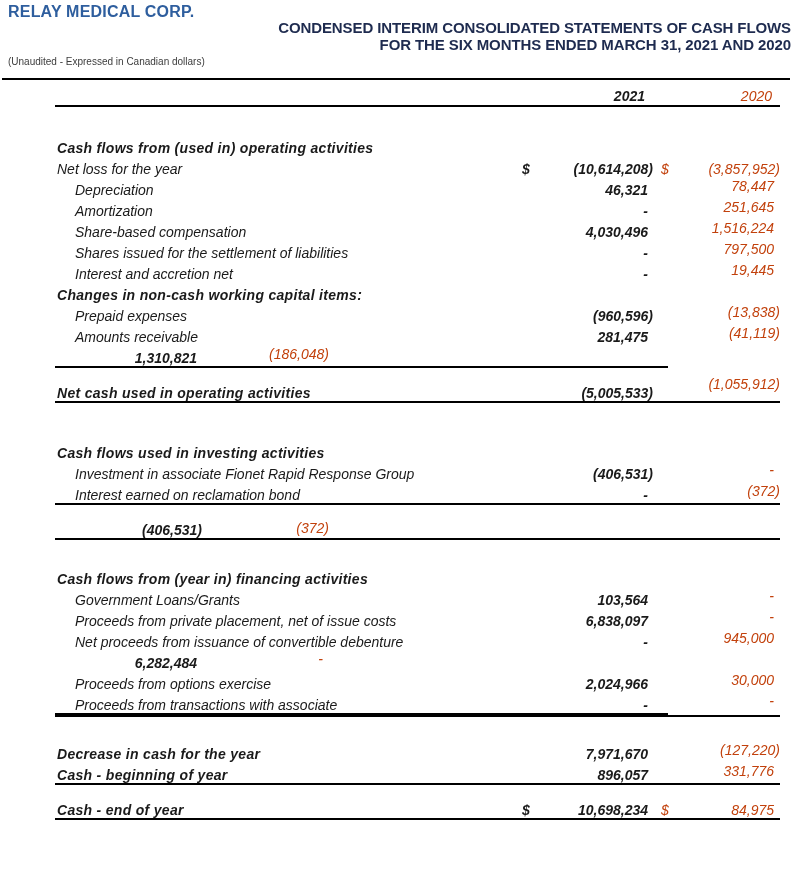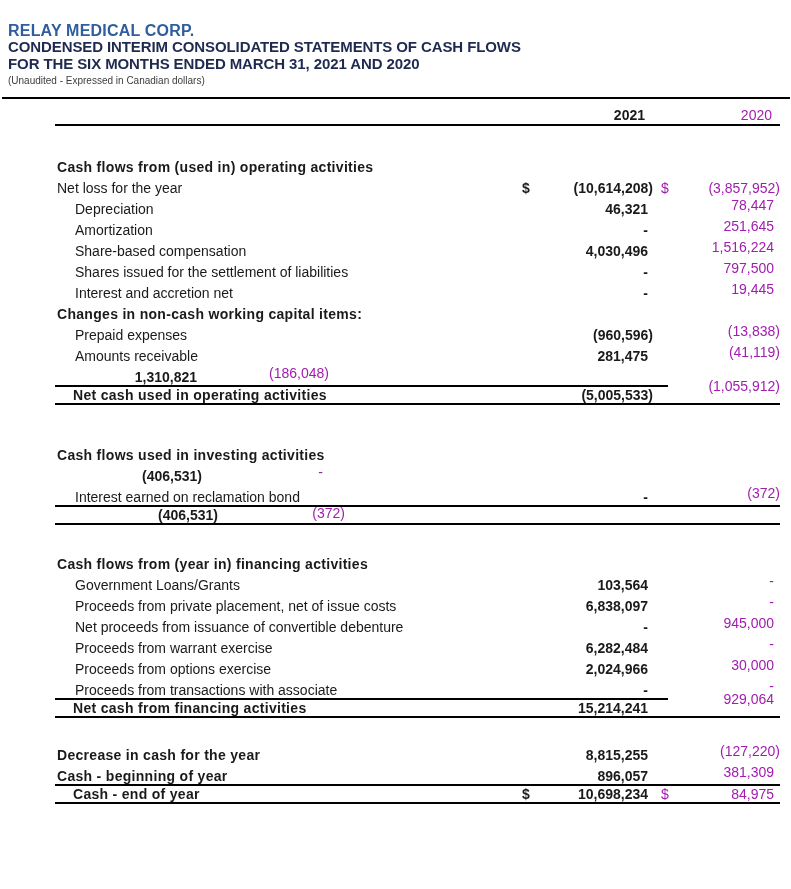--- a/index.html
+++ b/index.html
@@ -12,36 +12,36 @@
   *{box-sizing:border-box;}
   html,body{margin:0;padding:0;}
   body{
     width:791px;height:889px;overflow:hidden;background:#ffffff;
     font-family:"Liberation Sans", sans-serif;color:var(--text_black);
   }
   .page{position:relative;width:791px;height:889px;}
 
   
   .doc-header{padding:3px 0 0 8px;}
-  .company{color:var(--company_blue);font-weight:bold;font-size:16px;line-height:17px;letter-spacing:.2px;margin-top:19px;}
-  .title-line{color:var(--title_navy);font-weight:bold;font-size:15px;line-height:16.5px;letter-spacing:-.1px;}
+  .company{color:var(--company_blue);font-weight:bold;font-size:16px;line-height:17px;letter-spacing:.2px;}
+  .title-line{color:var(--title_navy);font-weight:bold;font-size:15px;line-height:16.5px;letter-spacing:-.1px;text-align:right;}
   .subtitle{color:var(--subtitle_gray);font-size:10px;line-height:18px;}
   .top-rule{height:2px;background:var(--rule_black);margin:7px 0 0 2px;width:788px;}
 
   
   .table{margin-left:55px;width:725px;}
-  .row{display:flex;height:21px;align-items:flex-end;font-size:14px;line-height:15px;white-space:nowrap;}
+  .row{display:flex;height:21px;align-items:flex-end;font-size:14px;line-height:15px;white-space:nowrap;font-style:italic;}
   .row.head{height:25px;padding-bottom:1px;}
-  .row.total{height:16px;margin-left:16px;}
+  .row.total{height:33px;}
   .lbl{flex:1;padding-left:2px;overflow:hidden;}
   .row.section .lbl,.row.total .lbl,.row.bold-item .lbl{font-weight:bold;letter-spacing:.3px;}
   .row.subitem .lbl{padding-left:20px;}
   .c{display:flex;align-items:flex-end;}
   .c1{width:147px;}
-  .c2{width:127px;color:#a21caf;}
+  .c2{width:127px;color:#c2410c;}
   .cur{flex:0 0 auto;}
   .c1 .cur{padding-left:16px;font-weight:bold;}
   .c2 .cur{padding-left:8px;}
   .val{flex:1;text-align:right;position:relative;}
   .c1 .val{font-weight:bold;}
   .val.np{padding-right:5px;}
   .c2 .val.np{padding-right:6px;}
   .head .val{padding-right:8px;}
   .val.raise-sm{top:-4px;}
   .val.raise-xs{top:-2px;}
@@ -222,20 +222,21 @@
     <span class="c c1">
       <span class="cur"></span>
       <span class="val"></span>
     </span>
     <span class="c c2">
       <span class="cur"></span>
       <span class="val"></span>
     </span>
   </div>
         <div class="row subitem">
+    <span class="lbl">Investment in associate Fionet Rapid Response Group</span>
     <span class="c c1">
       <span class="cur"></span>
       <span class="val">(406,531)</span>
     </span>
     <span class="c c2">
       <span class="cur"></span>
       <span class="val np raise-sm">-</span>
     </span>
   </div>
         <div class="row subitem">
@@ -300,21 +301,20 @@
     <span class="c c1">
       <span class="cur"></span>
       <span class="val np">-</span>
     </span>
     <span class="c c2">
       <span class="cur"></span>
       <span class="val np raise-sm">945,000</span>
     </span>
   </div>
         <div class="row subitem">
-    <span class="lbl">Proceeds from warrant exercise</span>
     <span class="c c1">
       <span class="cur"></span>
       <span class="val np">6,282,484</span>
     </span>
     <span class="c c2">
       <span class="cur"></span>
       <span class="val np raise-sm">-</span>
     </span>
   </div>
         <div class="row subitem">
@@ -333,53 +333,42 @@
     <span class="c c1">
       <span class="cur"></span>
       <span class="val np">-</span>
     </span>
     <span class="c c2">
       <span class="cur"></span>
       <span class="val np raise-sm">-</span>
     </span>
   </div>
         <div class="rule partial"></div>
-        <div class="row total">
-    <span class="lbl">Net cash from financing activities</span>
-    <span class="c c1">
-      <span class="cur"></span>
-      <span class="val np">15,214,241</span>
-    </span>
-    <span class="c c2">
-      <span class="cur"></span>
-      <span class="val np raise-lg">929,064</span>
-    </span>
-  </div>
         <div class="rule full"></div>
         <div class="spacer s3"></div>
         <div class="row bold-item">
     <span class="lbl">Decrease in cash for the year</span>
     <span class="c c1">
       <span class="cur"></span>
-      <span class="val np">8,815,255</span>
+      <span class="val np">7,971,670</span>
     </span>
     <span class="c c2">
       <span class="cur"></span>
       <span class="val raise-sm">(127,220)</span>
     </span>
   </div>
         <div class="row bold-item">
     <span class="lbl">Cash - beginning of year</span>
     <span class="c c1">
       <span class="cur"></span>
       <span class="val np">896,057</span>
     </span>
     <span class="c c2">
       <span class="cur"></span>
-      <span class="val np raise-sm">381,309</span>
+      <span class="val np raise-sm">331,776</span>
     </span>
   </div>
         <div class="rule full"></div>
         <div class="row total">
     <span class="lbl">Cash - end of year</span>
     <span class="c c1">
       <span class="cur">$</span>
       <span class="val np">10,698,234</span>
     </span>
     <span class="c c2">

